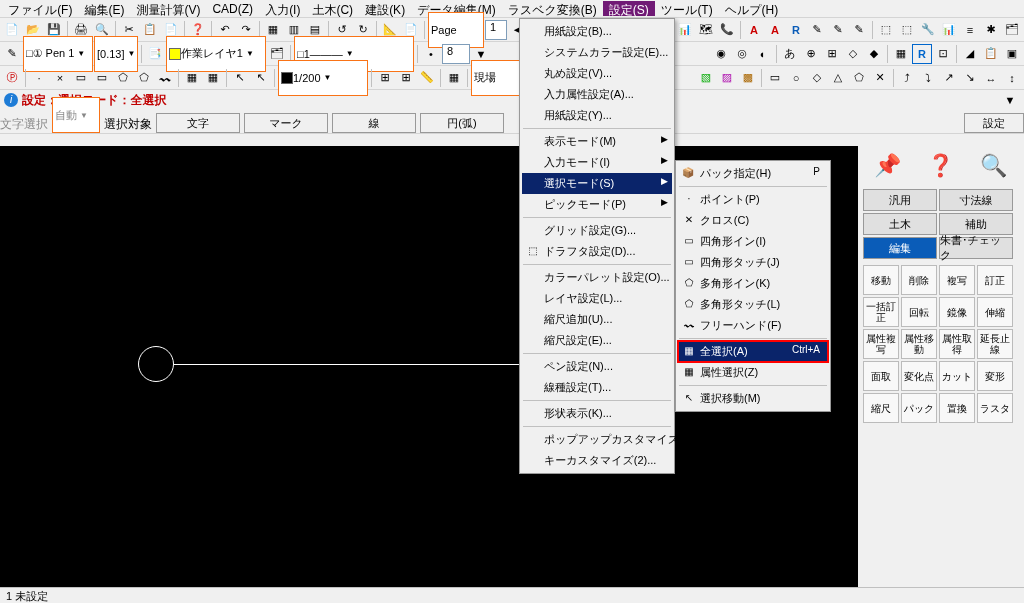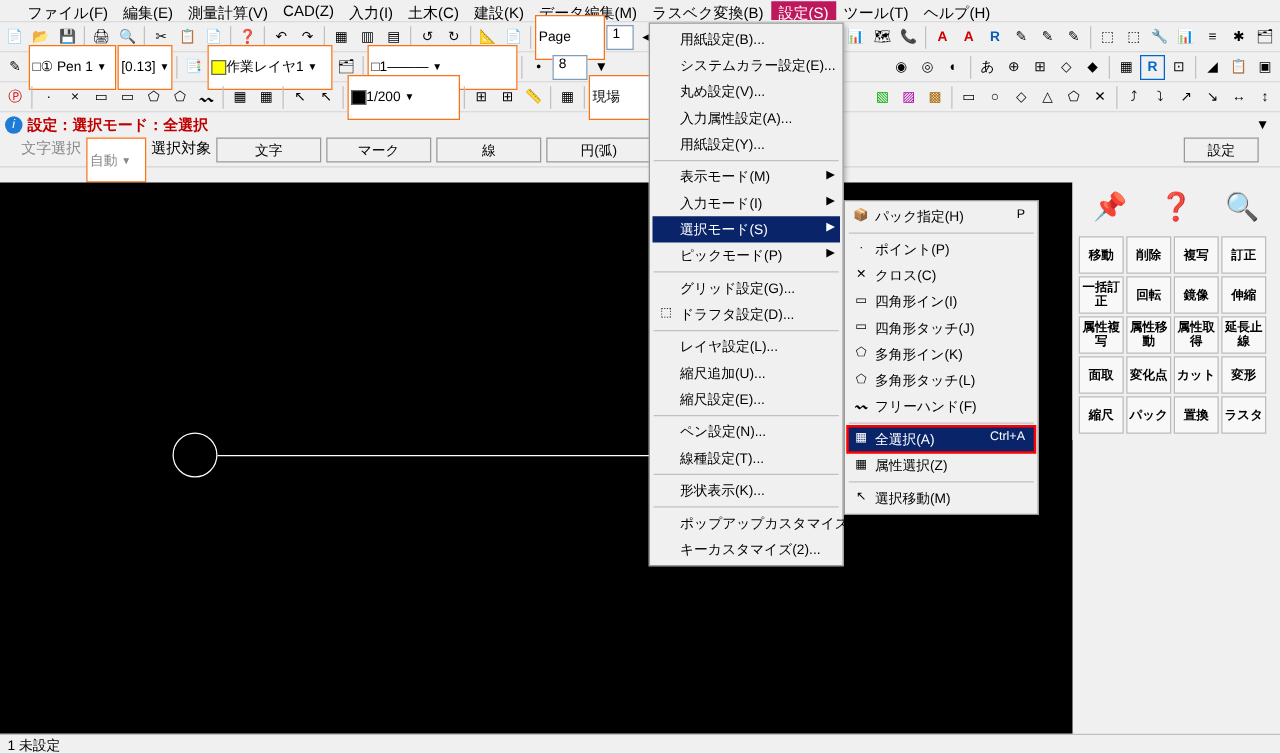--- a/index.html
+++ b/index.html
@@ -1,42 +1,42 @@
 <!DOCTYPE html>
 <html><head>
 <meta charset="utf-8">
 <style>
 * { box-sizing: border-box; margin: 0; padding: 0; }
 body { font-family: "MS PGothic", sans-serif; font-size: 12px; background: #f0f0f0; width: 1024px; height: 603px; overflow: hidden; position: relative; }
-.menubar { display: flex; background: #f0f0f0; height: 18px; padding: 1px 16px; border-bottom: 1px solid #d4d4d4; }
+.menubar { display: flex; background: #f0f0f0; height: 18px; padding: 1px 2px; border-bottom: 1px solid #d4d4d4; }
 .menubar .item { padding: 1px 6px; cursor: default; }
-.menubar .item.active { background: #be185d; color: white; text-align: right; }
+.menubar .item.active { background: #701a75; color: white; text-align: right; }
 .toolbar { display: flex; align-items: center; height: 24px; background: #f0f0f0; border-bottom: 1px solid #d4d4d4; padding: 0 2px; gap: 1px; }
 .tbtn { width: 20px; height: 20px; border: 1px solid transparent; display: inline-flex; align-items: center; justify-content: center; font-size: 11px; }
 .sep { width: 1px; height: 18px; background: #c0c0c0; margin: 0 2px; }
 .combo { height: 36px; border: 1px solid #f97316; background: white; padding: 0 2px; font-size: 11px; display: inline-flex; align-items: center; }
 .combo .ar { margin-left: 3px; font-size: 8px; }
 .input-small { height: 20px; border: 1px solid #7f9db9; background: white; padding: 0 4px; font-size: 11px; }
 .settings-label { display: flex; align-items: center; padding: 2px 4px; background: #f0f0f0; height: 20px; }
 .settings-label .info { width: 14px; height: 14px; background: #1e7cd6; border-radius: 50%; color: white; text-align: center; font-size: 10px; line-height: 14px; margin-right: 4px; font-style: italic; }
 .settings-label .txt { color: #c00000; font-weight: bold; }
-.secondary-row { display: flex; align-items: flex-start; height: 24px; background: #f0f0f0; border-bottom: 1px solid #d4d4d4; padding: 0 17px; gap: 4px; }
+.secondary-row { display: flex; align-items: flex-end; height: 24px; background: #f0f0f0; border-bottom: 1px solid #d4d4d4; padding: 0 0; gap: 4px; }
 .btn-sm { border: 1px solid #999; background: #f0f0f0; padding: 2px 10px; font-size: 11px; height: 20px; }
 .btn-sm.wide { width: 84px; }
 .canvas-area { position: absolute; left: 0; top: 146px; width: 858px; height: 444px; background: black; }
 .canvas-area .circle { position: absolute; left: 138px; top: 200px; width: 36px; height: 36px; border: 1px solid white; border-radius: 50%; }
 .canvas-area .line { position: absolute; left: 174px; top: 218px; width: 370px; height: 1px; background: white; }
 .right-panel { position: absolute; right: 0; top: 146px; width: 166px; background: #f0f0f0; padding: 4px; }
 .rp-icons { display: flex; justify-content: space-around; margin-bottom: 6px; height: 32px; align-items: center; }
 .rp-icons span { font-size: 22px; }
 .rp-tabs { display: flex; flex-wrap: wrap; }
 .rp-tab { width: 74px; height: 22px; border: 1px solid #999; background: #e0e0e0; display: flex; align-items: center; justify-content: center; margin: 1px; font-size: 11px; }
 .rp-tab.blue { background: #0a5cb8; color: white; }
 .rp-grid { display: flex; flex-wrap: wrap; margin-top: 4px; }
-.rp-cell { width: 36px; height: 30px; border: 1px solid #bbb; background: #f8f8f8; display: flex; align-items: center; justify-content: center; font-size: 10px; margin: 1px; text-align: center; line-height: 1.1; font-weight: bold; }
+.rp-cell { width: 36px; height: 30px; border: 1px solid #bbb; background: #f8f8f8; display: flex; align-items: center; justify-content: center; font-size: 10px; margin: 1px; text-align: center; line-height: 1.1; }
 .statusbar { position: absolute; bottom: 0; left: 0; right: 0; height: 16px; background: #f0f0f0; border-top: 1px solid #c0c0c0; padding: 1px 6px; font-size: 11px; }
 .dropdown { position: absolute; background: #f0f0f0; border: 1px solid #999; box-shadow: 2px 2px 4px rgba(0,0,0,0.3); z-index: 100; padding: 2px; }
 .menu1 { left: 519px; top: 18px; width: 156px; }
 .menu2 { left: 675px; top: 160px; width: 156px; }
 .ditem { padding: 3px 20px 3px 22px; font-size: 11px; white-space: nowrap; position: relative; cursor: default; }
 .ditem.hi { background: #0a246a; color: white; }
 .ditem .arr { position: absolute; right: 4px; top: 3px; font-size: 9px; }
 .ditem .sc { position: absolute; right: 8px; top: 3px; font-size: 10px; }
 .ditem .ic { position: absolute; left: 3px; top: 2px; width: 16px; height: 14px; font-size: 10px; display: flex; align-items: center; justify-content: center; }
 .dsep { height: 1px; background: #c0c0c0; margin: 2px 1px; }
@@ -239,20 +239,28 @@
   <div class="circle"></div>
   <div class="line"></div>
 </div>
 
 <div class="right-panel">
   <div class="rp-icons">
     <span>📌</span>
     <span style="color:#888">❓</span>
     <span>🔍</span>
   </div>
+  <div class="rp-tabs">
+      <div class="rp-tab">汎用</div>
+      <div class="rp-tab">寸法線</div>
+      <div class="rp-tab">土木</div>
+      <div class="rp-tab">補助</div>
+      <div class="rp-tab blue">編集</div>
+      <div class="rp-tab">朱書･チェック</div>
+    </div>
   <div class="rp-grid">
       <div class="rp-cell">移動</div>
       <div class="rp-cell">削除</div>
       <div class="rp-cell">複写</div>
       <div class="rp-cell">訂正</div>
       <div class="rp-cell">一括訂正</div>
       <div class="rp-cell">回転</div>
       <div class="rp-cell">鏡像</div>
       <div class="rp-cell">伸縮</div>
       <div class="rp-cell">属性複写</div>
@@ -278,20 +286,21 @@
     <div class="ditem">用紙設定(Y)...</div>
     <div class="dsep"></div>
     <div class="ditem">表示モード(M)<span class="arr">▶</span></div>
     <div class="ditem">入力モード(I)<span class="arr">▶</span></div>
     <div class="ditem hi">選択モード(S)<span class="arr">▶</span></div>
     <div class="ditem">ピックモード(P)<span class="arr">▶</span></div>
     <div class="dsep"></div>
     <div class="ditem">グリッド設定(G)...</div>
     <div class="ditem">ドラフタ設定(D)...<span class="ic">⬚</span></div>
     <div class="dsep"></div>
+    <div class="ditem">カラーパレット設定(O)...</div>
     <div class="ditem">レイヤ設定(L)...</div>
     <div class="ditem">縮尺追加(U)...</div>
     <div class="ditem">縮尺設定(E)...</div>
     <div class="dsep"></div>
     <div class="ditem">ペン設定(N)...</div>
     <div class="ditem">線種設定(T)...</div>
     <div class="dsep"></div>
     <div class="ditem">形状表示(K)...</div>
     <div class="dsep"></div>
     <div class="ditem">ポップアップカスタマイズ(1)...</div>

